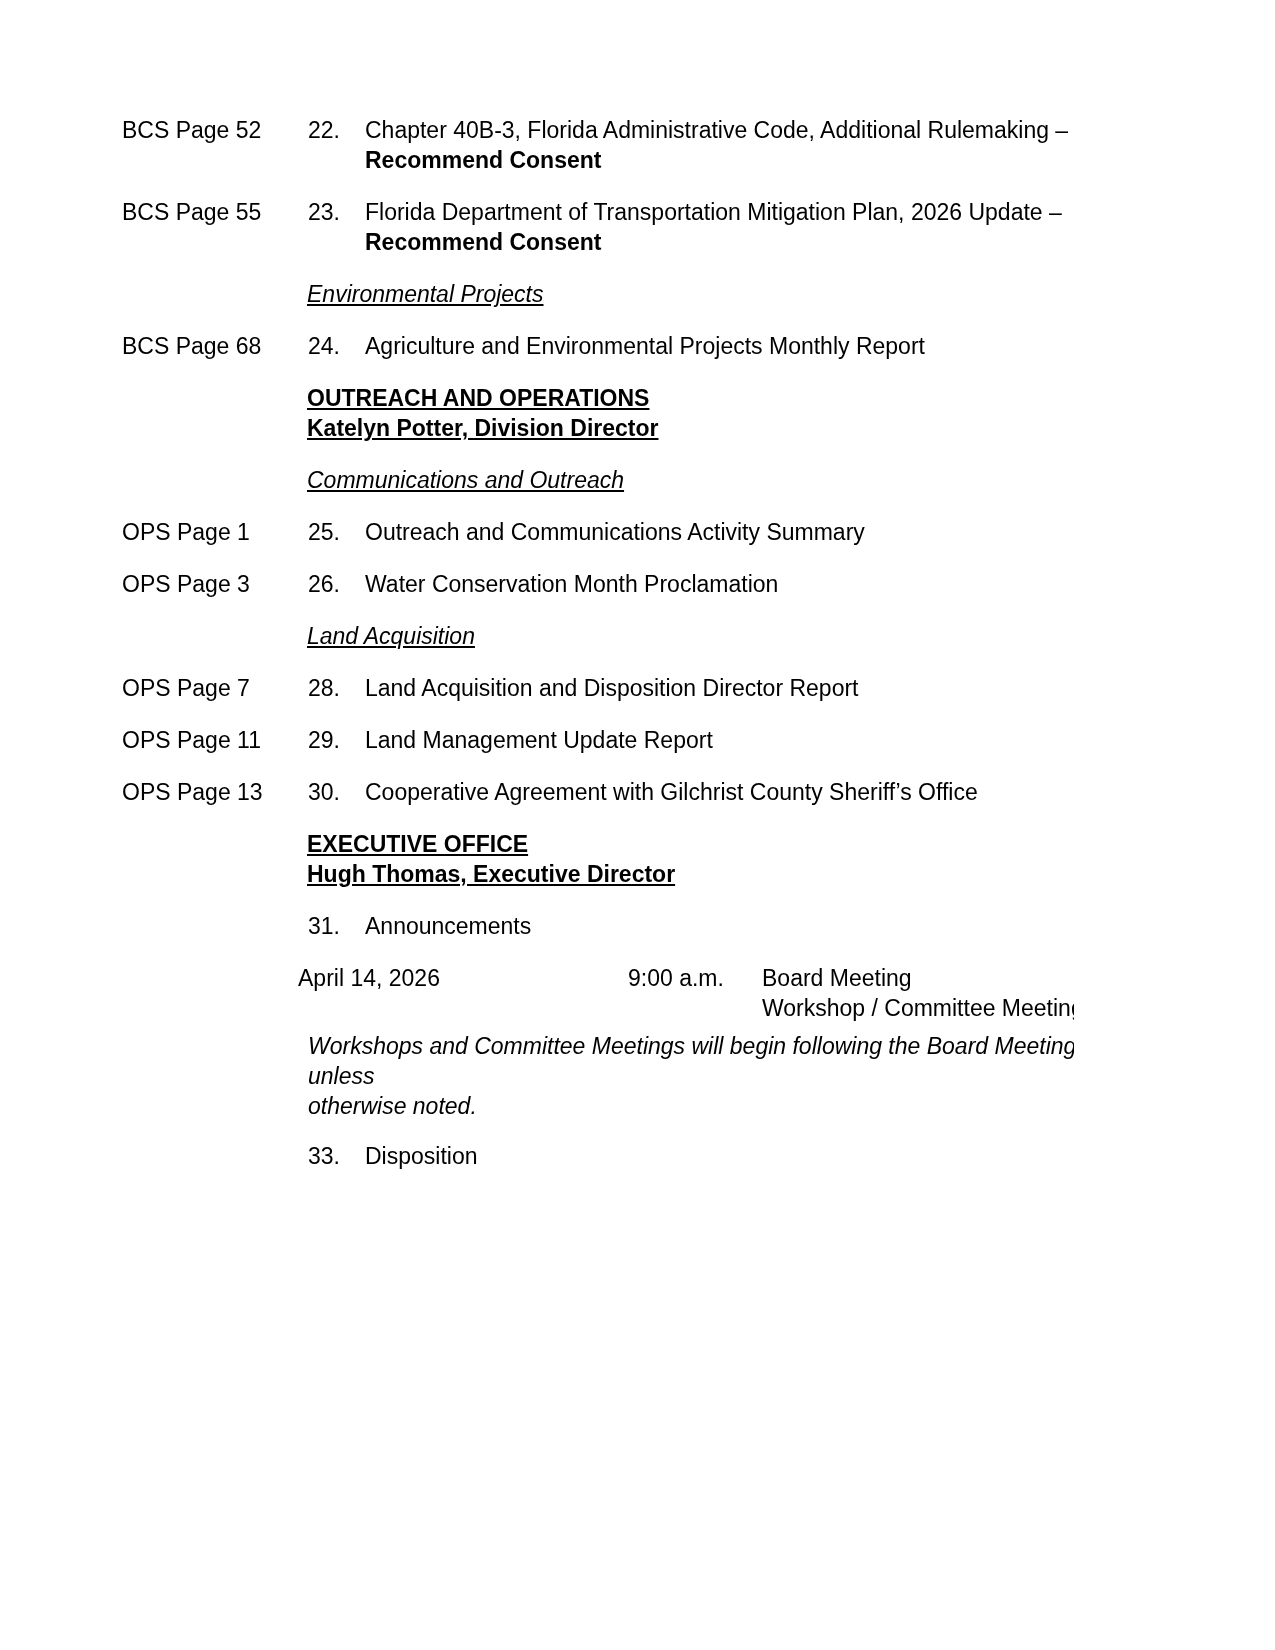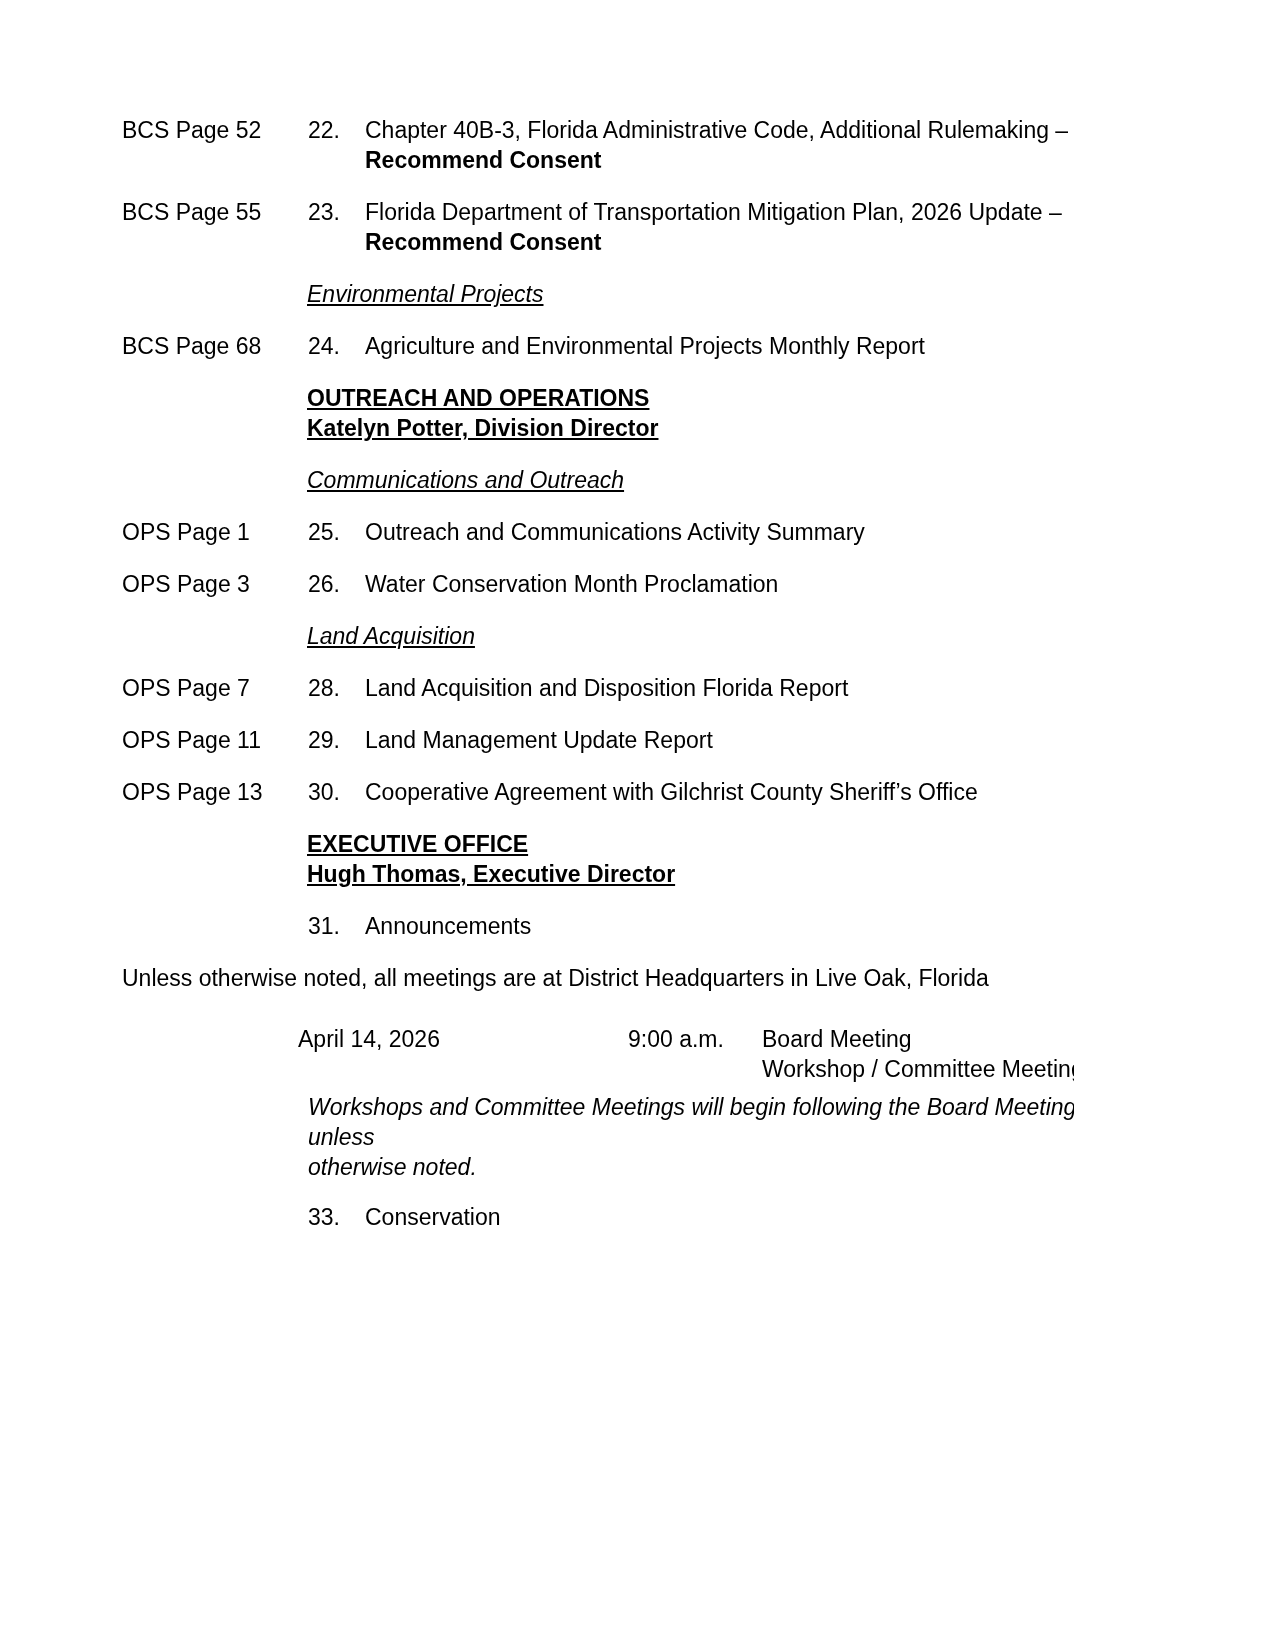--- a/index.html
+++ b/index.html
@@ -138,21 +138,21 @@
     </div>
 
 
     <div class="section-row">
       <span class="section-heading">Land Acquisition</span>
     </div>
 
     <div class="row">
       <div class="col-ref">OPS Page 7</div>
       <div class="col-num">28.</div>
-      <div class="col-text">Land Acquisition and Disposition Florida Report</div>
+      <div class="col-text">Land Acquisition and Disposition Director Report</div>
     </div>
 
 
     <div class="row">
       <div class="col-ref">OPS Page 11</div>
       <div class="col-num">29.</div>
       <div class="col-text">Land Management Update Report</div>
     </div>
 
     <div class="row">
@@ -166,36 +166,35 @@
       <div><span class="u">Hugh Thomas, Executive Director</span></div>
     </div>
 
     <div class="row">
       <div class="col-ref"></div>
       <div class="col-num">31.</div>
       <div class="col-text">Announcements</div>
     </div>
 
 
-    <div class="note-row">Unless otherwise noted, all meetings are at District Headquarters in Live Oak, Florida</div>
 
     <div class="schedule-row">
       <div class="sched-date">April 14, 2026</div>
       <div class="sched-time">9:00 a.m.</div>
       <div class="sched-events">
         <div>Board Meeting</div>
         <div>Workshop / Committee Meetings</div>
       </div>
     </div>
 
     <div class="schedule-note-row">
       <div>Workshops and Committee Meetings will begin following the Board Meeting unless</div>
       <div>otherwise noted.</div>
     </div>
 
     <div class="row">
       <div class="col-ref"></div>
       <div class="col-num">33.</div>
-      <div class="col-text">Conservation</div>
+      <div class="col-text">Disposition</div>
     </div>
 
   </div>
 </div>
 
 </body></html>

